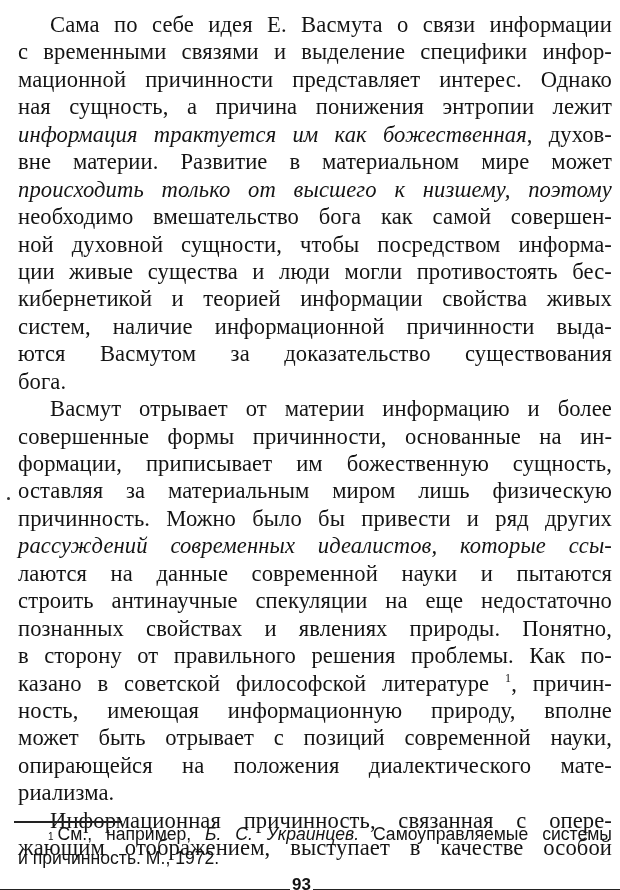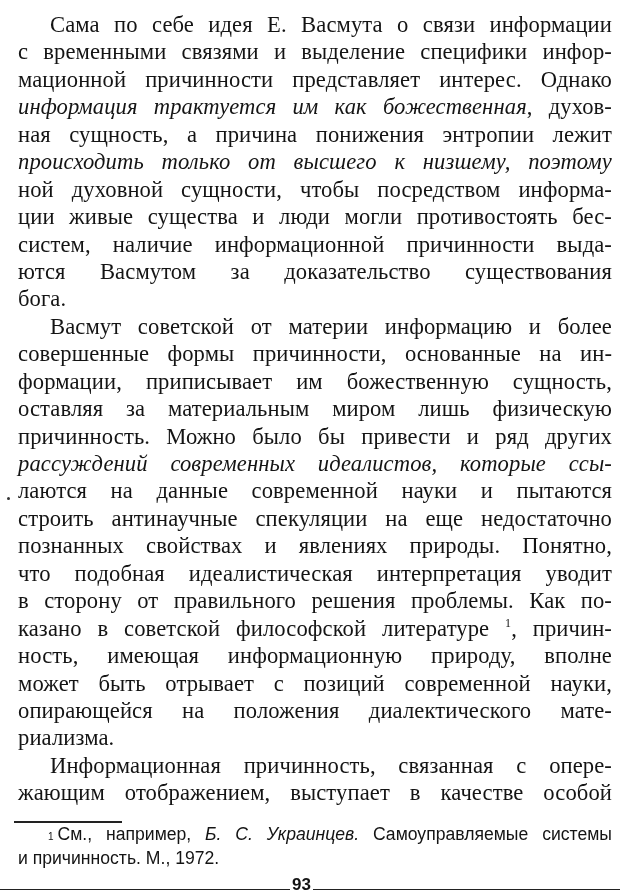--- a/index.html
+++ b/index.html
@@ -110,41 +110,43 @@
 <body>
 
 <div class="page">
 
   <div class="body-text">
 
     <div>
       <span class="line indent">Сама по себе идея Е. Васмута о связи информации</span>
       <span class="line">с временными связями и выделение специфики инфор-</span>
       <span class="line">мационной причинности представляет интерес. Однако</span>
+      <span class="line">ная сущность, а причина понижения энтропии лежит</span>
       <span class="line"><span class="it">информация трактуется им как божественная</span><span>, духов-</span></span>
-      <span class="line">ная сущность, а причина понижения энтропии лежит</span>
+      <span class="line">вне материи. Развитие в материальном  мире может</span>
       <span class="line it">происходить только от высшего  к низшему, поэтому</span>
+      <span class="line">необходимо вмешательство бога как самой совершен-</span>
       <span class="line">ной духовной сущности, чтобы посредством информа-</span>
       <span class="line">ции живые существа и люди могли противостоять бес-</span>
+      <span class="line">кибернетикой и теорией информации свойства живых</span>
       <span class="line">систем, наличие информационной причинности выда-</span>
       <span class="line">ются  Васмутом  за  доказательство  существования</span>
       <span class="line last">бога.</span>
     </div>
 
     <div>
-      <span class="line indent">Васмут советской от материи информацию и более</span>
+      <span class="line indent">Васмут отрывает от материи информацию и более</span>
       <span class="line">совершенные формы причинности, основанные на ин-</span>
       <span class="line">формации, приписывает им  божественную  сущность,</span>
       <span class="line">оставляя за материальным миром лишь физическую</span>
       <span class="line">причинность. Можно было бы привести и ряд других</span>
       <span class="line it">рассуждений современных идеалистов, которые ссы-</span>
       <span class="line">лаются на данные современной науки и пытаются</span>
       <span class="line">строить антинаучные спекуляции на еще недостаточно</span>
       <span class="line">познанных свойствах и явлениях природы. Понятно,</span>
-      <span class="line">что подобная идеалистическая интерпретация уводит</span>
       <span class="line">в сторону от правильного решения проблемы. Как по-</span>
       <span class="line"><span>казано в советской философской литературе</span>&nbsp;<sup class="fnref">1</sup><span>, причин-</span></span>
       <span class="line">ность, имеющая  информационную  природу, вполне</span>
       <span class="line">может быть отрывает с позиций современной науки,</span>
       <span class="line">опирающейся на положения диалектического мате-</span>
       <span class="line last">риализма.</span>
     </div>
 
     <div>
       <span class="line indent">Информационная причинность, связанная с опере-</span>

